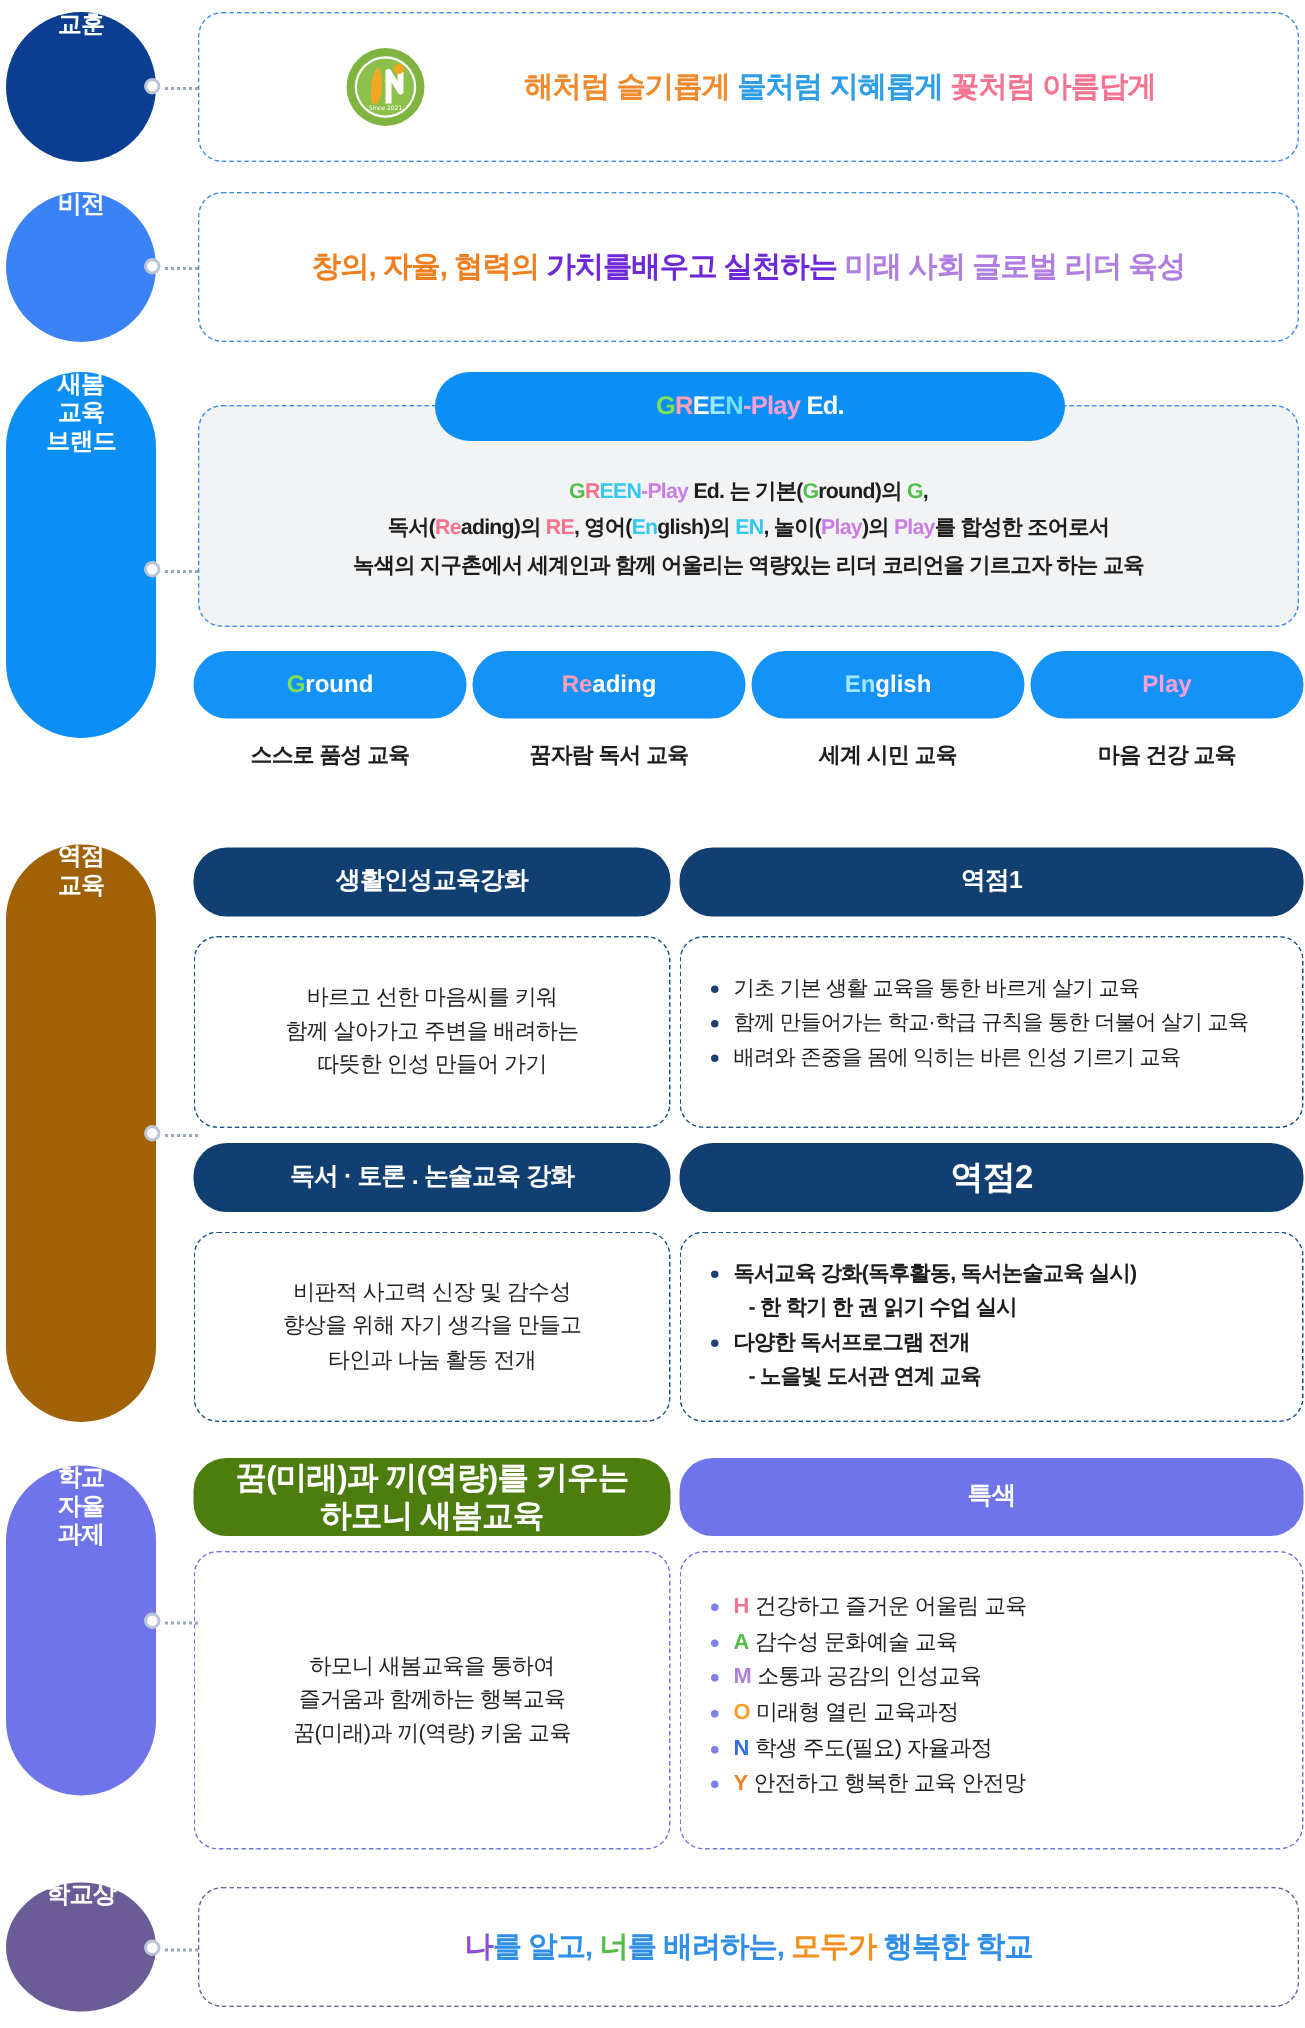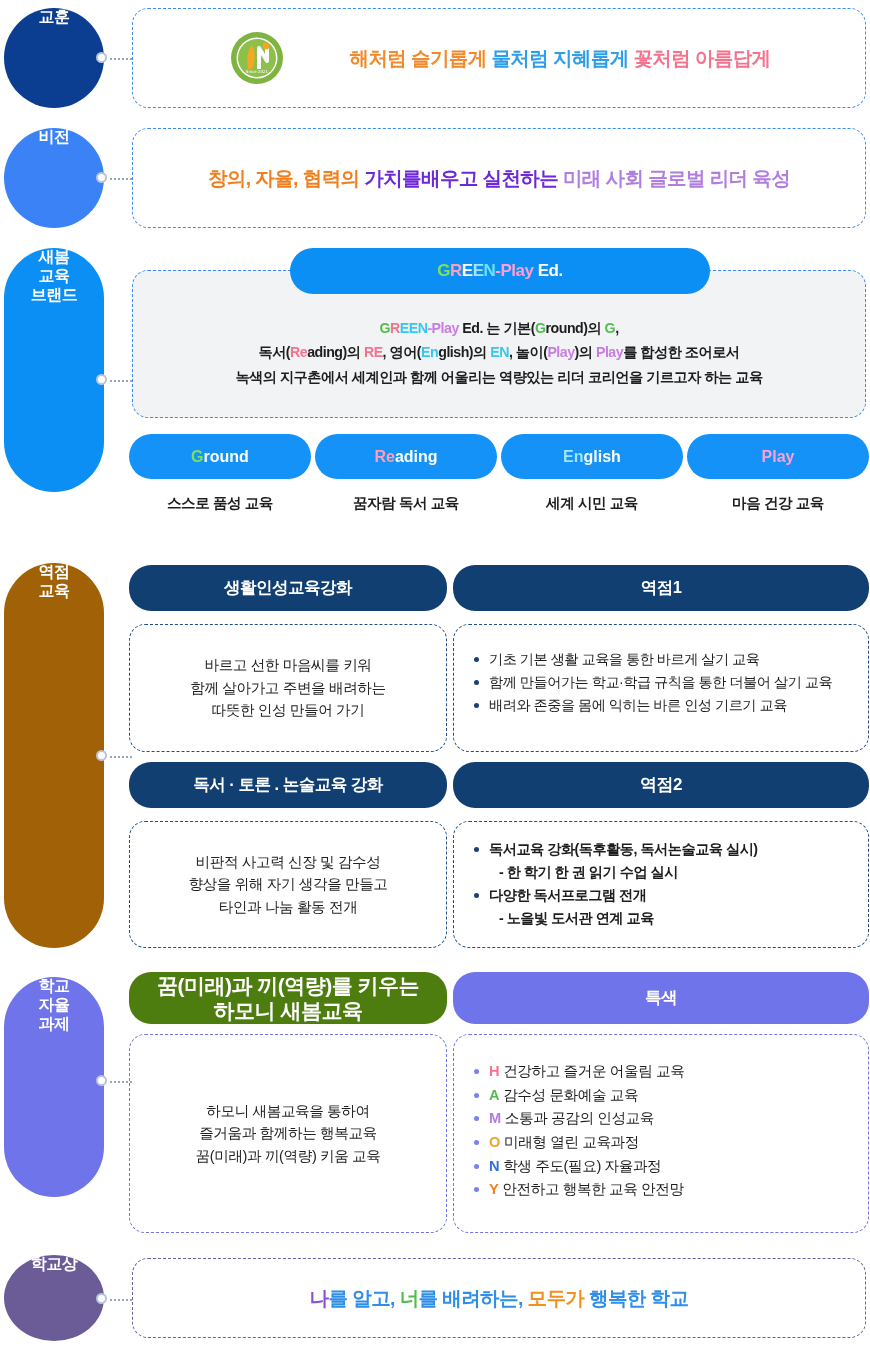--- a/index.html
+++ b/index.html
@@ -194,21 +194,21 @@
   </div>
 
   <div class="panel navy" style="left:453px;top:624px;width:416px;height:128px;"></div>
   <ul class="bullets" id="focus-r1-bullets" style="left:473px;top:648px;width:390px;font-size:14.2px;letter-spacing:-0.5px;">
       <li class="dot">기초 기본 생활 교육을 통한 바르게 살기 교육</li>
       <li class="dot">함께 만들어가는 학교·학급 규칙을 통한 더불어 살기 교육</li>
       <li class="dot">배려와 존중을 몸에 익히는 바른 인성 기르기 교육</li>
     </ul>
 
   <div class="hdr" style="left:129px;top:762px;width:318px;height:46px;background:#113f72;font-size:16.5px;">독서 · 토론 . 논술교육 강화</div>
-  <div class="hdr" style="left:453px;top:762px;width:416px;height:46px;background:#113f72;font-size:17px;">역점2</div>
+  <div class="hdr" style="left:453px;top:762px;width:416px;height:46px;background:#113f72;font-size:22px;">역점2</div>
 
   <div class="panel navy" style="left:129px;top:821px;width:318px;height:127px;"></div>
   <div class="ctext" style="left:139px;top:821px;width:298px;height:127px;font-size:14.6px;letter-spacing:-0.4px;">
     <div>비판적 사고력 신장 및 감수성</div>
     <div>향상을 위해 자기 생각을 만들고</div>
     <div>타인과 나눔 활동 전개</div>
   </div>
 
   <div class="panel navy" style="left:453px;top:821px;width:416px;height:127px;"></div>
   <ul class="bullets" id="focus-r2-bullets" style="left:473px;top:838px;width:390px;font-size:14.2px;letter-spacing:-0.5px;font-weight:bold;">

